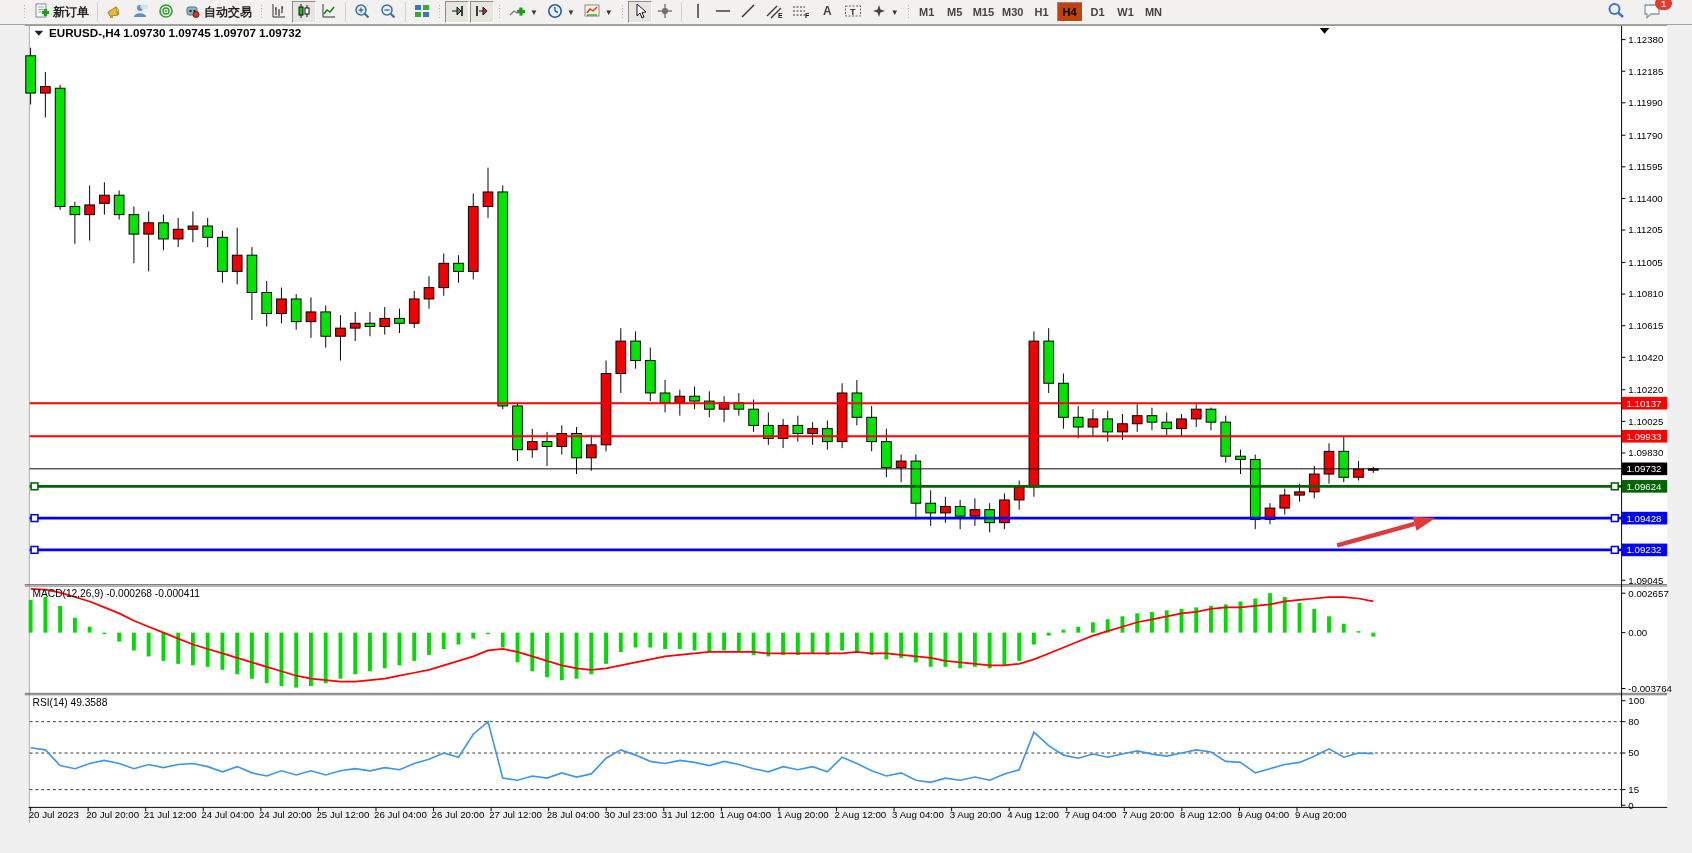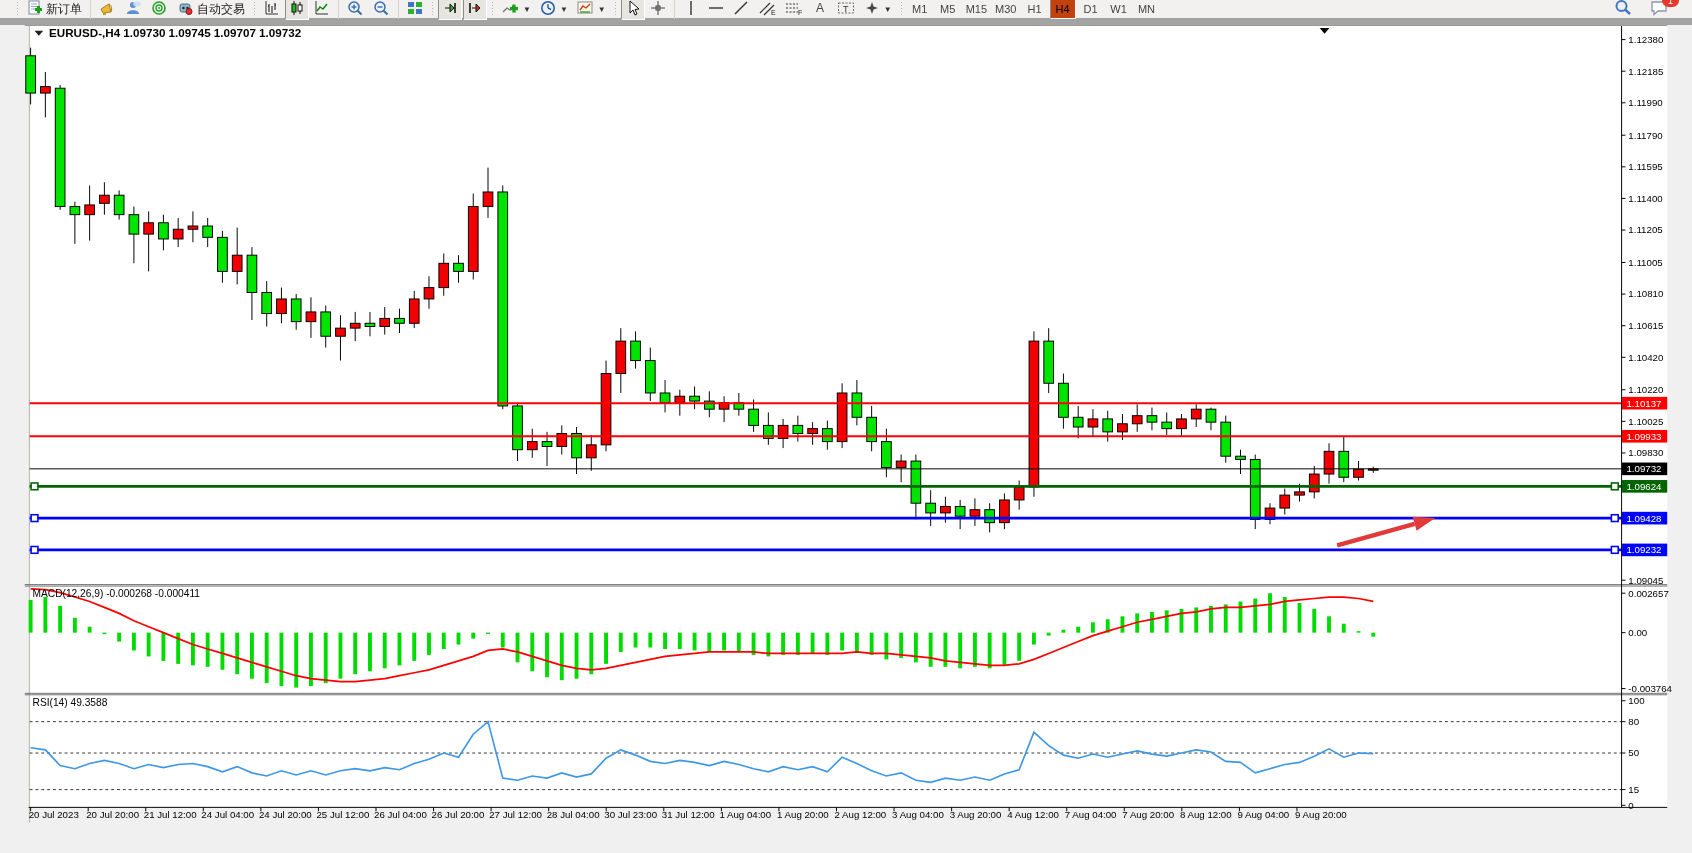--- a/index.html
+++ b/index.html
@@ -1,19 +1,19 @@
 <!DOCTYPE html>
 <html><head>
 <meta charset="utf-8">
 <style>
   html,body{margin:0;padding:0;background:#f0f0f0;width:1692px;height:853px;overflow:hidden;
     font-family:"Liberation Sans", sans-serif;}
   
   #toolbar{position:absolute;left:0;top:0;width:1692px;height:25px;background:#f2f1ef;
-    border-bottom:7px solid #a3a3a3;display:flex;align-items:center;padding:0 13px;box-sizing:border-box;gap:1px;}
+    border-bottom:1px solid #a3a3a3;display:flex;align-items:center;padding:0 20px;box-sizing:border-box;gap:1px;font-weight:bold;}
   .tbtn{height:22px;min-width:24px;display:flex;align-items:center;justify-content:center;gap:3px;
     border:1px solid transparent;padding:0 3px;box-sizing:border-box;font-size:12px;color:#222;cursor:default;}
   .tbtn.pressed{background:#e7e5e0;border-color:#8f8c85 #ffffff #ffffff #8f8c85;}
   .tlabel{font-size:12px;white-space:nowrap;}
   .sep{width:1px;height:20px;background:#d4d1c8;margin:0 3px;}
   .handle{width:5px;height:18px;margin:0 2px;
     background-image:repeating-linear-gradient(to bottom,#b9b6ad 0 1px,transparent 1px 3px);
     background-size:1px 14px;background-repeat:no-repeat;background-position:2px 2px;}
   .caret{font-size:8px;color:#333;margin-left:1px;}
   .tfbtn{height:20px;min-width:26px;display:flex;align-items:center;justify-content:center;

